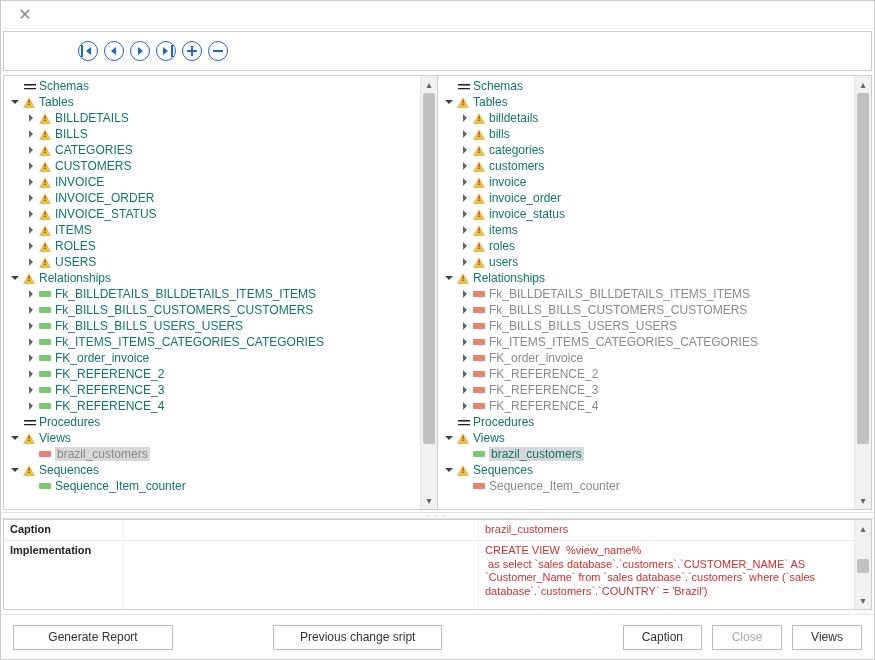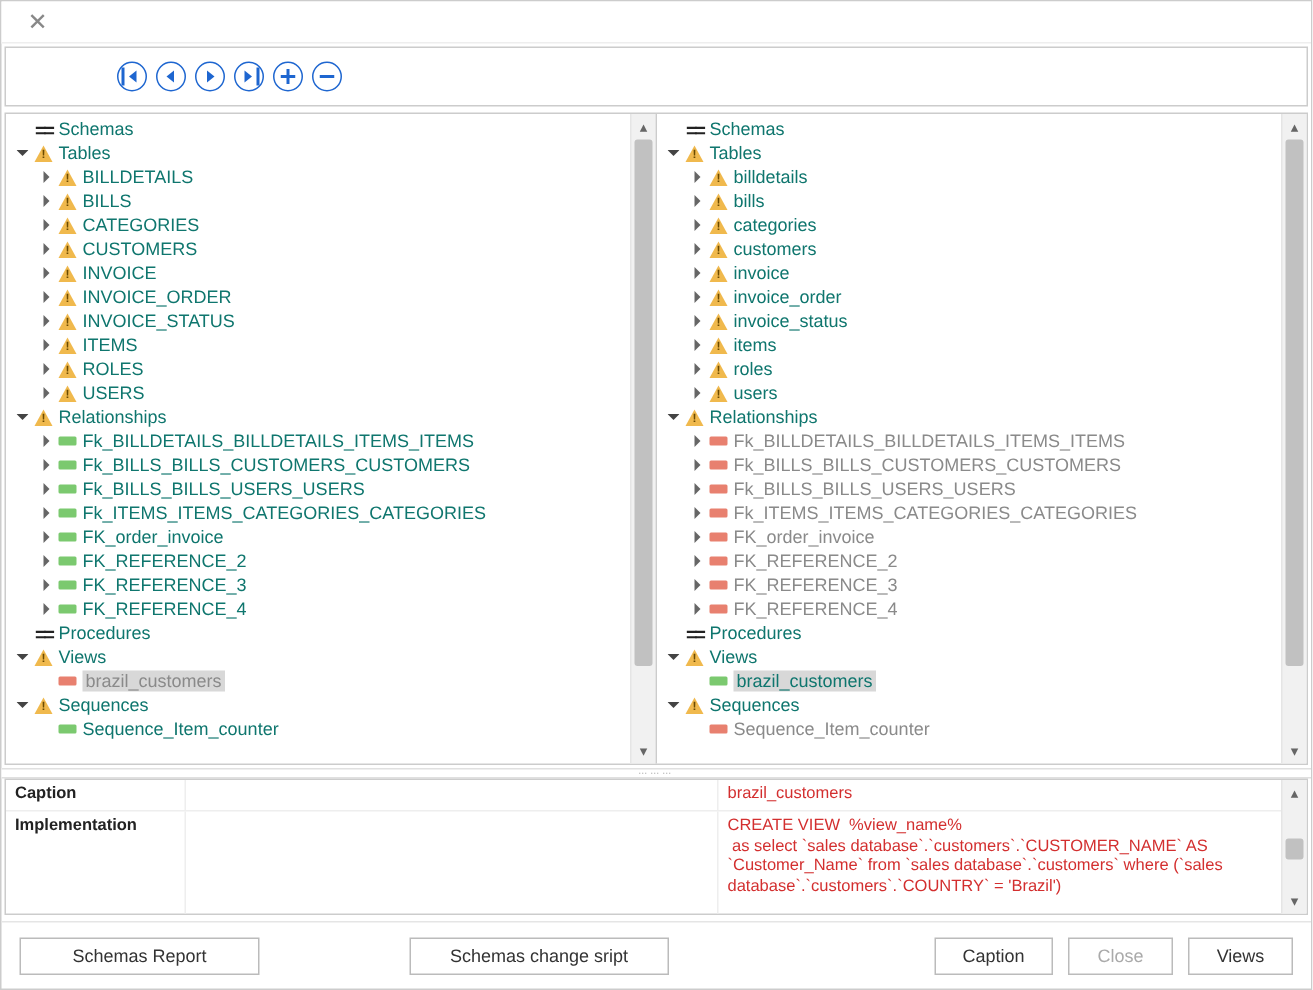--- a/index.html
+++ b/index.html
@@ -690,21 +690,21 @@
         <div class="scroll-arrow">▴</div>
         <div class="scroll-track">
             <div class="scroll-thumb" style="top:22px;height:14px;"></div>
           </div>
         <div class="scroll-arrow">▾</div>
       </div>
     </div>
   </div>
 
   <div class="footer">
-    <div class="btn wide">Schemas Report</div>
+    <div class="btn wide">Generate Report</div>
     <div style="width:80px"></div>
-    <div class="btn wide">Schemas change sript</div>
+    <div class="btn wide">Previous change sript</div>
     <div class="spacer"></div>
     <div class="btn">Caption</div>
     <div class="btn disabled">Close</div>
     <div class="btn">Views</div>
   </div>
 </div>
 
 </body></html>

